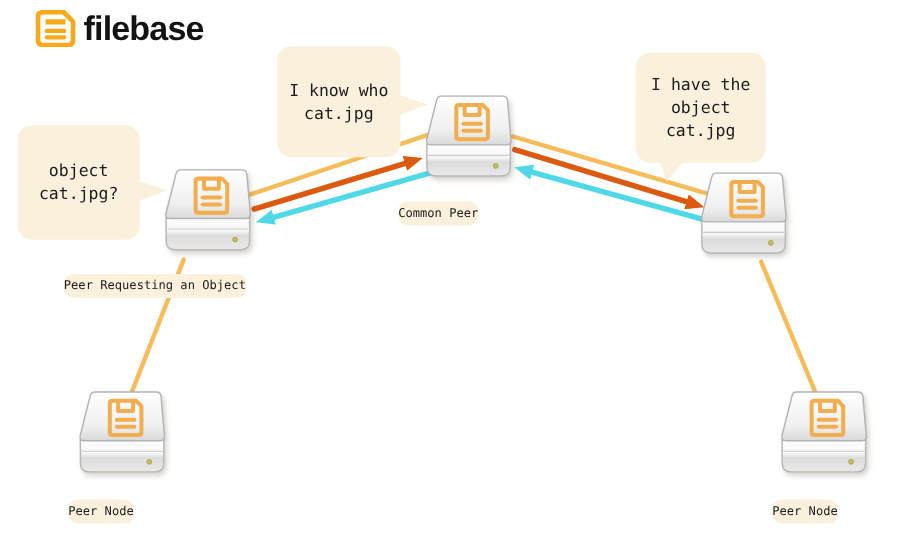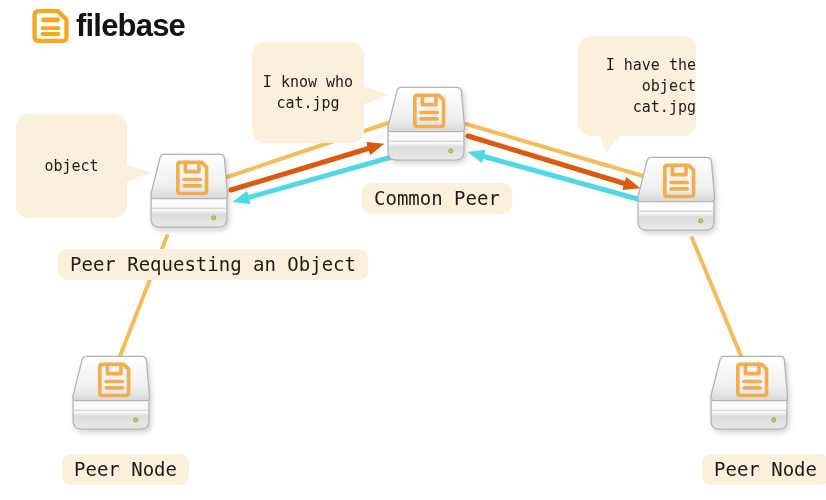--- a/index.html
+++ b/index.html
@@ -34,21 +34,21 @@
     border-left:27px solid #FAF0DC;
   }
   .tail-down {
     bottom:-17px; border-left:6px solid transparent; border-right:16px solid transparent;
     border-top:19px solid #FAF0DC;
   }
 
   
   .pill {
     position:absolute; background:#FAF0DC; border-radius:9px; z-index:3;
-    font-size:19px; color:#1c1c1c; padding:4px 12px 5px; white-space:nowrap;
+    font-size:11px; color:#1c1c1c; padding:4px 0 5px; white-space:nowrap;
   }
 </style>
 </head>
 <body>
 
 <div class="canvas">
 
   <svg width="0" height="0" style="position:absolute" aria-hidden="true">
     <defs>
       <linearGradient id="gTop" x1="0" y1="0" x2="0" y2="1">
@@ -122,30 +122,31 @@
     </svg>
   <svg class="node" style="left:71px;  top:354px;" width="80" height="83">
       <use href="#drive"></use>
     </svg>
   <svg class="node" style="left:709px; top:354px;" width="80" height="83">
       <use href="#drive"></use>
     </svg>
 
   <div class="bubble" style="left:16px; top:114px; width:111px; height:104px;">
     <div>object</div>
+    <div>cat.jpg?</div>
     <div class="tail tail-right" style="top:50px;"></div>
   </div>
 
   <div class="bubble" style="left:252px; top:42px; width:112px; height:101px;">
     <div>I know who</div>
     <div>cat.jpg</div>
     <div class="tail tail-right" style="top:44px;"></div>
   </div>
 
-  <div class="bubble" style="left:578px; top:36px; width:118px; height:100px;text-align:right;">
+  <div class="bubble" style="left:578px; top:48px; width:118px; height:100px;">
     <div>I have the</div>
     <div>object</div>
     <div>cat.jpg</div>
     <div class="tail tail-down" style="left:22px;"></div>
   </div>
 
   <div class="pill" style="left:58px; top:249px;">Peer Requesting an Object</div>
   <div class="pill" style="left:362px; top:183px;">Common Peer</div>
   <div class="pill" style="left:62px; top:454px;">Peer Node</div>
   <div class="pill" style="left:702px; top:454px;">Peer Node</div>

